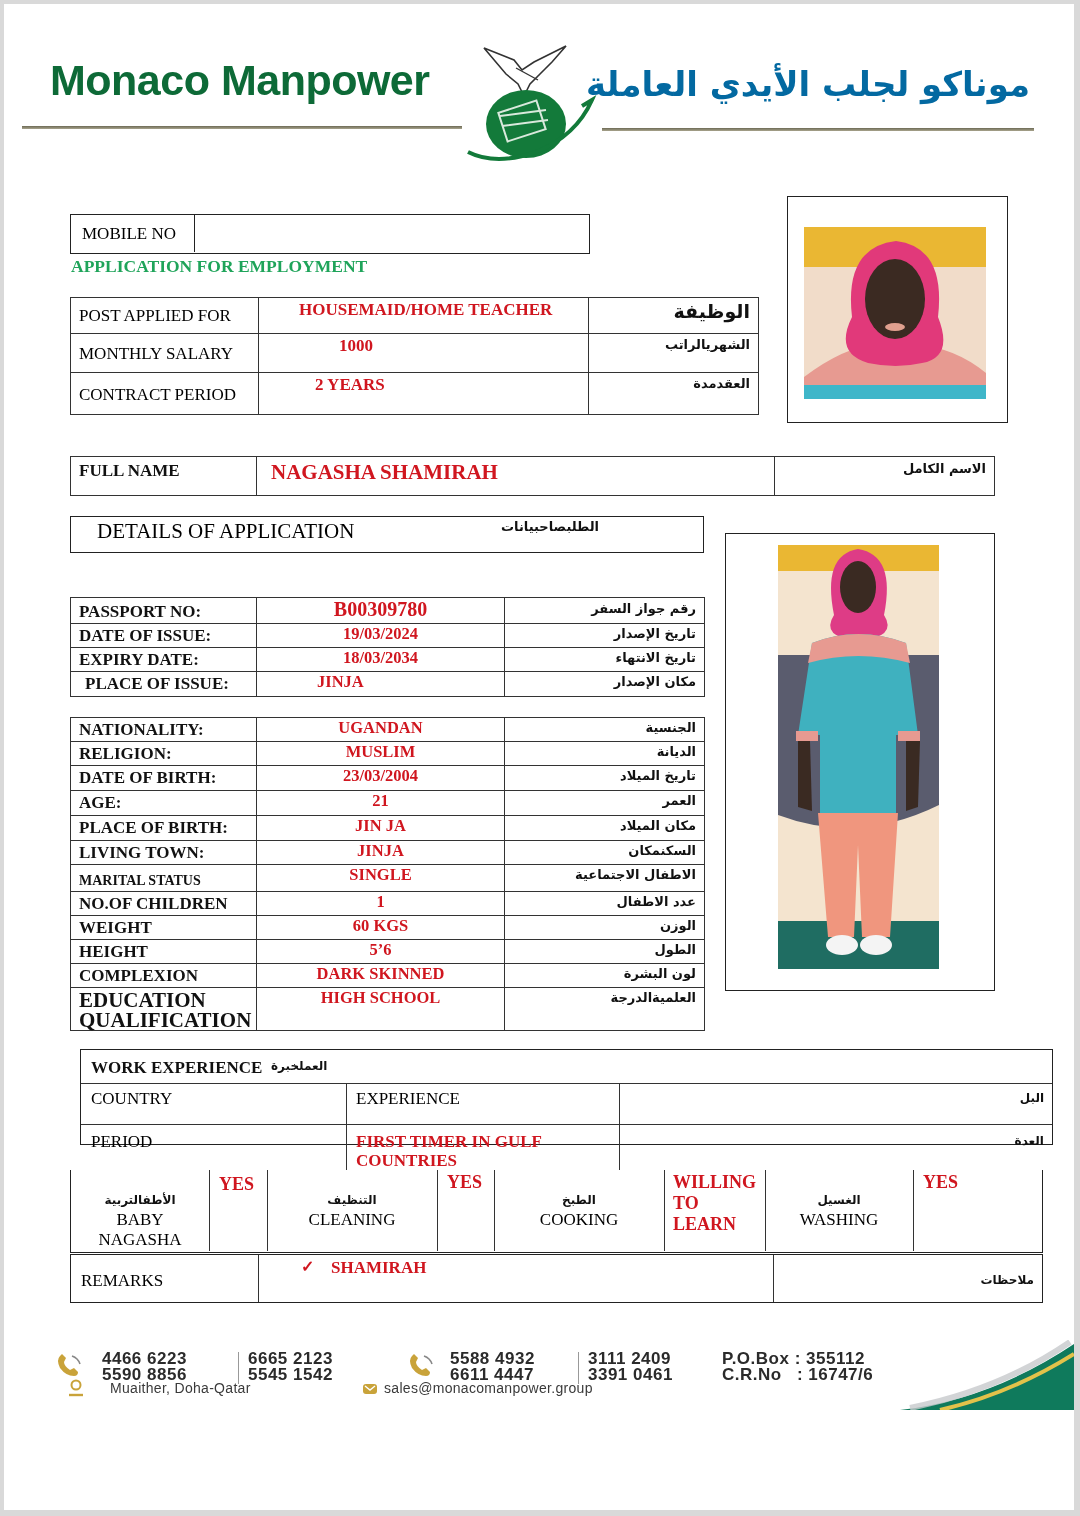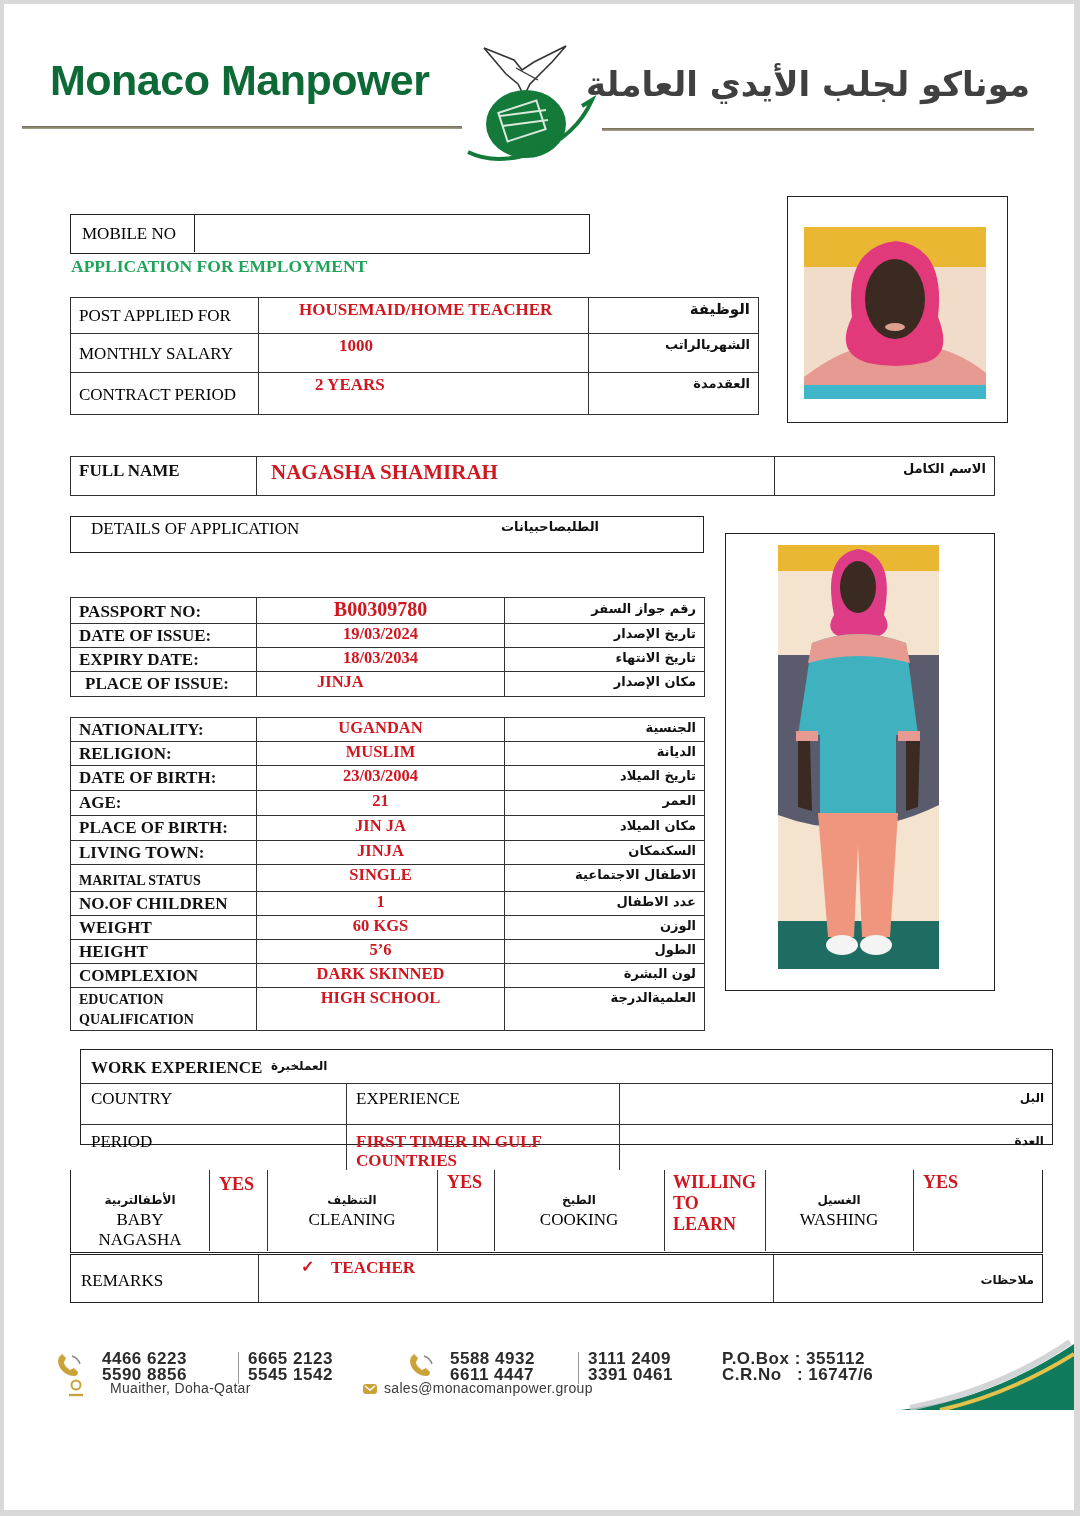--- a/index.html
+++ b/index.html
@@ -8,21 +8,21 @@
   .abs { position: absolute; }
   .ar { font-family: "DejaVu Sans", sans-serif; direction: rtl; }
   .red { color: #d0161f; font-weight: bold; }
   .blk-b { font-weight: bold; color: #111; }
   .box { position: absolute; border: 1.5px solid #222; box-sizing: border-box; }
   .cell { position: absolute; box-sizing: border-box; }
   table.grid { position: absolute; border-collapse: collapse; table-layout: fixed; }
   table.grid td { border: 1.3px solid #333; padding: 0 8px; font-size: 16.5px; vertical-align: top; white-space: nowrap; }
   
   .brand-en { left: 46px; top: 52px; font-family: "Liberation Sans", sans-serif; font-weight: bold; font-size: 43px; color: #0d6a37; letter-spacing: -0.5px; }
-  .brand-ar { right: 44px; top: 60px; font-family: "DejaVu Sans", sans-serif; font-weight: bold; font-size: 34px; color: #404040; direction: rtl; text-align: center; }
+  .brand-ar { right: 44px; top: 60px; font-family: "DejaVu Sans", sans-serif; font-weight: bold; font-size: 34px; color: #0369a1; direction: rtl; text-align: center; }
   .hline { height: 3px; background: linear-gradient(#6d6a55, #a8a48d); }
   .photo-frame { position: absolute; border: 1.5px solid #222; box-sizing: border-box; background: #fff; }
   .footer-txt { font-family: "Liberation Sans", sans-serif; font-weight: bold; color: #2b2b2b; font-size: 17px; letter-spacing: 0.5px; line-height: 16px; }
   .footer-small { font-family: "Liberation Sans", sans-serif; color: #3a3a3a; font-size: 14px; letter-spacing: 0.3px; }
   .sep { width: 1px; height: 32px; background: #999; }
 </style>
 </head>
 <body>
 
 <div class="page">
@@ -51,21 +51,21 @@
   <table class="grid" style="left:66px; top:293px; width:688px;">
     <colgroup>
         <col style="width:188px">
         <col style="width:330px">
         <col style="width:170px">
       </colgroup>
     <tbody>
         <tr style="height:36px;">
       <td style="padding-top:8px; font-size:17px;">POST APPLIED FOR</td>
       <td class="red" style="padding-top:2px; padding-left:40px; font-size:17px;">HOUSEMAID/HOME TEACHER</td>
-      <td class="ar blk-b" style="padding-top:2px; font-size:15px;">الوظيفة</td>
+      <td class="ar blk-b" style="padding-top:2px; font-size:19px;">الوظيفة</td>
     </tr>
     <tr style="height:39px;">
       <td style="padding-top:10px; font-size:17px;">MONTHLY SALARY</td>
       <td class="red" style="padding-top:2px; padding-left:80px; font-size:17px;">1000</td>
       <td class="ar blk-b" style="padding-top:3px; font-size:13px;">الشهريالراتب</td>
     </tr>
     <tr style="height:42px;">
       <td style="padding-top:12px; font-size:17px;">CONTRACT PERIOD</td>
       <td class="red" style="padding-top:2px; padding-left:56px; font-size:17px;">2 YEARS</td>
       <td class="ar blk-b" style="padding-top:3px; font-size:13px;">العقدمدة</td>
@@ -96,21 +96,21 @@
     <tbody>
         <tr style="height:39px;">
       <td class="blk-b" style="padding-top:4px; font-size:17px;">FULL NAME</td>
       <td class="red" style="padding-top:3px; padding-left:14px; font-size:21px;">NAGASHA  SHAMIRAH</td>
       <td class="ar blk-b" style="padding-top:4px; font-size:13px;">الاسم الكامل</td>
     </tr>
   </tbody>
     </table>
 
   <div class="box" style="left:66px; top:512px; width:634px; height:37px;">
-    <div class="abs" style="left:20px; top:2px; font-size:17px;">DETAILS OF APPLICATION</div>
+    <div class="abs" style="left:26px; top:2px; font-size:21px;">DETAILS OF APPLICATION</div>
     <div class="abs ar blk-b" style="left:430px; top:2px; font-size:13px;">الطلبصاحبيانات</div>
   </div>
 
   <div class="photo-frame" style="left:721px; top:529px; width:270px; height:458px;">
     <div style="position:absolute; left:52px; top:11px; width:161px; height:424px;">
       <svg width="161" height="424" viewBox="0 0 161 424">
         <rect x="0" y="0" width="161" height="26" fill="#eab733"></rect>
         <rect x="0" y="26" width="161" height="350" fill="#f4e4cf"></rect>
         <path d="M0 110 L161 110 L161 260 Q80 300 0 270 Z" fill="#5a5c6e"></path>
         <rect x="0" y="376" width="161" height="48" fill="#1f6d62"></rect>
@@ -215,21 +215,21 @@
           <td class="blk-b" style="font-size: 17px; padding-top: 2px; line-height: 20px;">HEIGHT</td>
           <td class="red" style="text-align: center; font-size: 16.5px; padding-top: 0px;">5’6</td>
           <td class="ar blk-b" style="font-size: 13px; padding-top: 2px;">الطول</td>
         </tr>
         <tr style="height: 24px;">
           <td class="blk-b" style="font-size: 17px; padding-top: 2px; line-height: 20px;">COMPLEXION</td>
           <td class="red" style="text-align: center; font-size: 16.5px; padding-top: 0px;">DARK SKINNED</td>
           <td class="ar blk-b" style="font-size: 13px; padding-top: 2px;">لون البشرة</td>
         </tr>
         <tr style="height: 42px;">
-          <td class="blk-b" style="font-size: 14px; padding-top: 2px; line-height: 20px;">
+          <td class="blk-b" style="font-size: 21px; padding-top: 2px; line-height: 20px;">
             <div>EDUCATION</div>
             <div>QUALIFICATION</div>
           </td>
           <td class="red" style="text-align: center; font-size: 16.5px; padding-top: 0px;">HIGH SCHOOL</td>
           <td class="ar blk-b" style="font-size: 13px; padding-top: 2px;">العلميةالدرجة</td>
         </tr>
       </tbody>
   </table>
 
   <div class="box" style="left:76px; top:1045px; width:973px; height:96px;">
@@ -287,21 +287,21 @@
     </div>
     <div class="abs red" style="left:852px; top:2px; font-size:18px;">YES</div>
   </div>
 
   <div class="box" style="left:66px; top:1250px; width:973px; height:49px;">
     <div class="abs" style="left:187px; top:0; width:1.3px; height:47px; background:#333;"></div>
     <div class="abs" style="left:702px; top:0; width:1.3px; height:47px; background:#333;"></div>
     <span class="abs" style="left:10px; top:16px; font-size:17px;">REMARKS</span>
     <span class="abs red" style="left:230px; top:2px; font-size:16px;">✓</span>
     <div class="abs red" style="left:260px; top:2px; font-size:17px; line-height:21px;">
-      <div>TEACHER</div>
+      <div>SHAMIRAH</div>
     </div>
     <span class="abs ar blk-b" style="right:8px; top:18px; font-size:12px;">ملاحظات</span>
   </div>
 
   <div class="abs" style="left:50px; top:1346px; width:30px; height:30px;">
     <svg width="30" height="30" viewBox="0 0 30 30">
         <path d="M6 6 Q2 10 6 18 Q12 26 20 26 Q24 26 24 22 L20 18 L16 20 Q10 16 10 12 L12 8 L8 4 Z" fill="#c9a33a"></path>
         <path d="M18 6 Q24 8 26 14" fill="none" stroke="#888" stroke-width="1.6"></path>
       </svg>
   </div>

